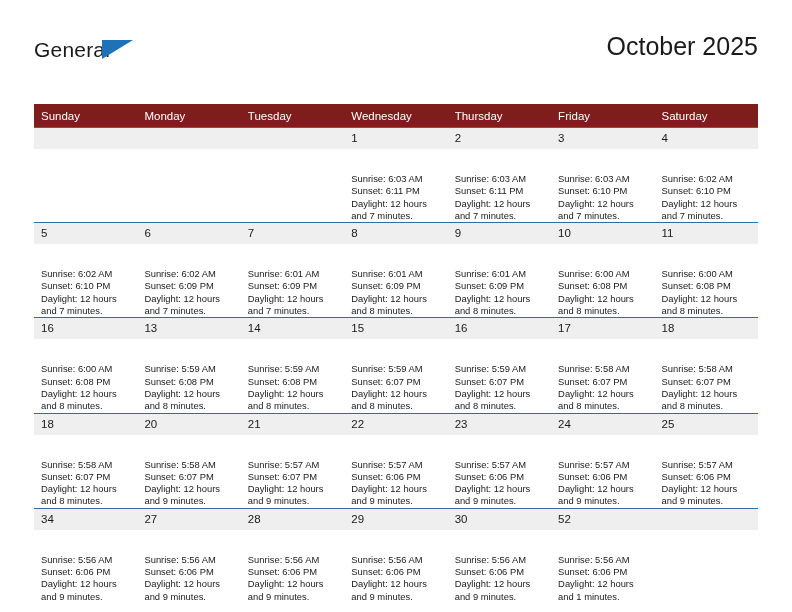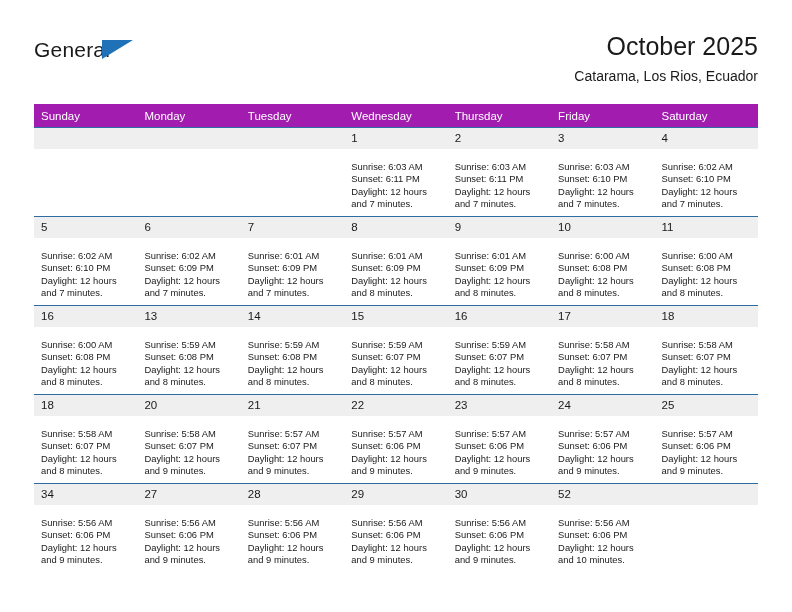--- a/index.html
+++ b/index.html
@@ -90,21 +90,21 @@
     position: absolute;
     left: 34px;
     top: 104px;
     width: 724px;
     border-collapse: collapse;
     table-layout: fixed;
   }
   .calendar col { width: 103.42px; }
 
   .calendar thead th {
-    background: #a21caf;
+    background: #7f1d1d;
     color: #ffffff;
     font-size: 11.5px;
     font-weight: 400;
     text-align: left;
     padding: 5px 0 5px 7px;
     height: 13px;
     border: none;
   }
 
   .calendar tbody td {
@@ -123,39 +123,39 @@
     padding: 3px 0 3px 7px;
     min-height: 15px;
   }
   .daynum.empty { color: transparent; }
 
   .details {
     padding: 12px 6px 0 7px;
     font-size: 9.4px;
     line-height: 12.3px;
     color: #1a1a1a;
+    margin-top: 12px;
   }
   .details div { white-space: nowrap; }
 </style>
 </head>
 <body>
 
 <div class="page">
 
   <div class="header">
 
     <div class="brand">
       <span class="brand-general">General</span>
       <span class="brand-triangle"></span>
       <span class="brand-blue">Blue</span>
     </div>
 
     <div class="title-block">
       <div class="cal-title">October 2025</div>
-      <div class="cal-subtitle">Catarama, Los Rios, Ecuador</div>
     </div>
 
   </div>
 
   <table class="calendar">
     <colgroup>
       <col>
         <col>
         <col>
         <col>
@@ -462,21 +462,21 @@
               <div>Daylight: 12 hours</div>
               <div>and 9 minutes.</div>
             </div>
           </td>
           <td>
             <div class="daynum">52</div>
             <div class="details">
               <div>Sunrise: 5:56 AM</div>
               <div>Sunset: 6:06 PM</div>
               <div>Daylight: 12 hours</div>
-              <div>and 10 minutes.</div>
+              <div>and 1 minutes.</div>
             </div>
           </td>
           <td>
             <div class="daynum empty">&nbsp;</div>
           </td>
         </tr>
       </tbody>
   </table>
 
 </div>

